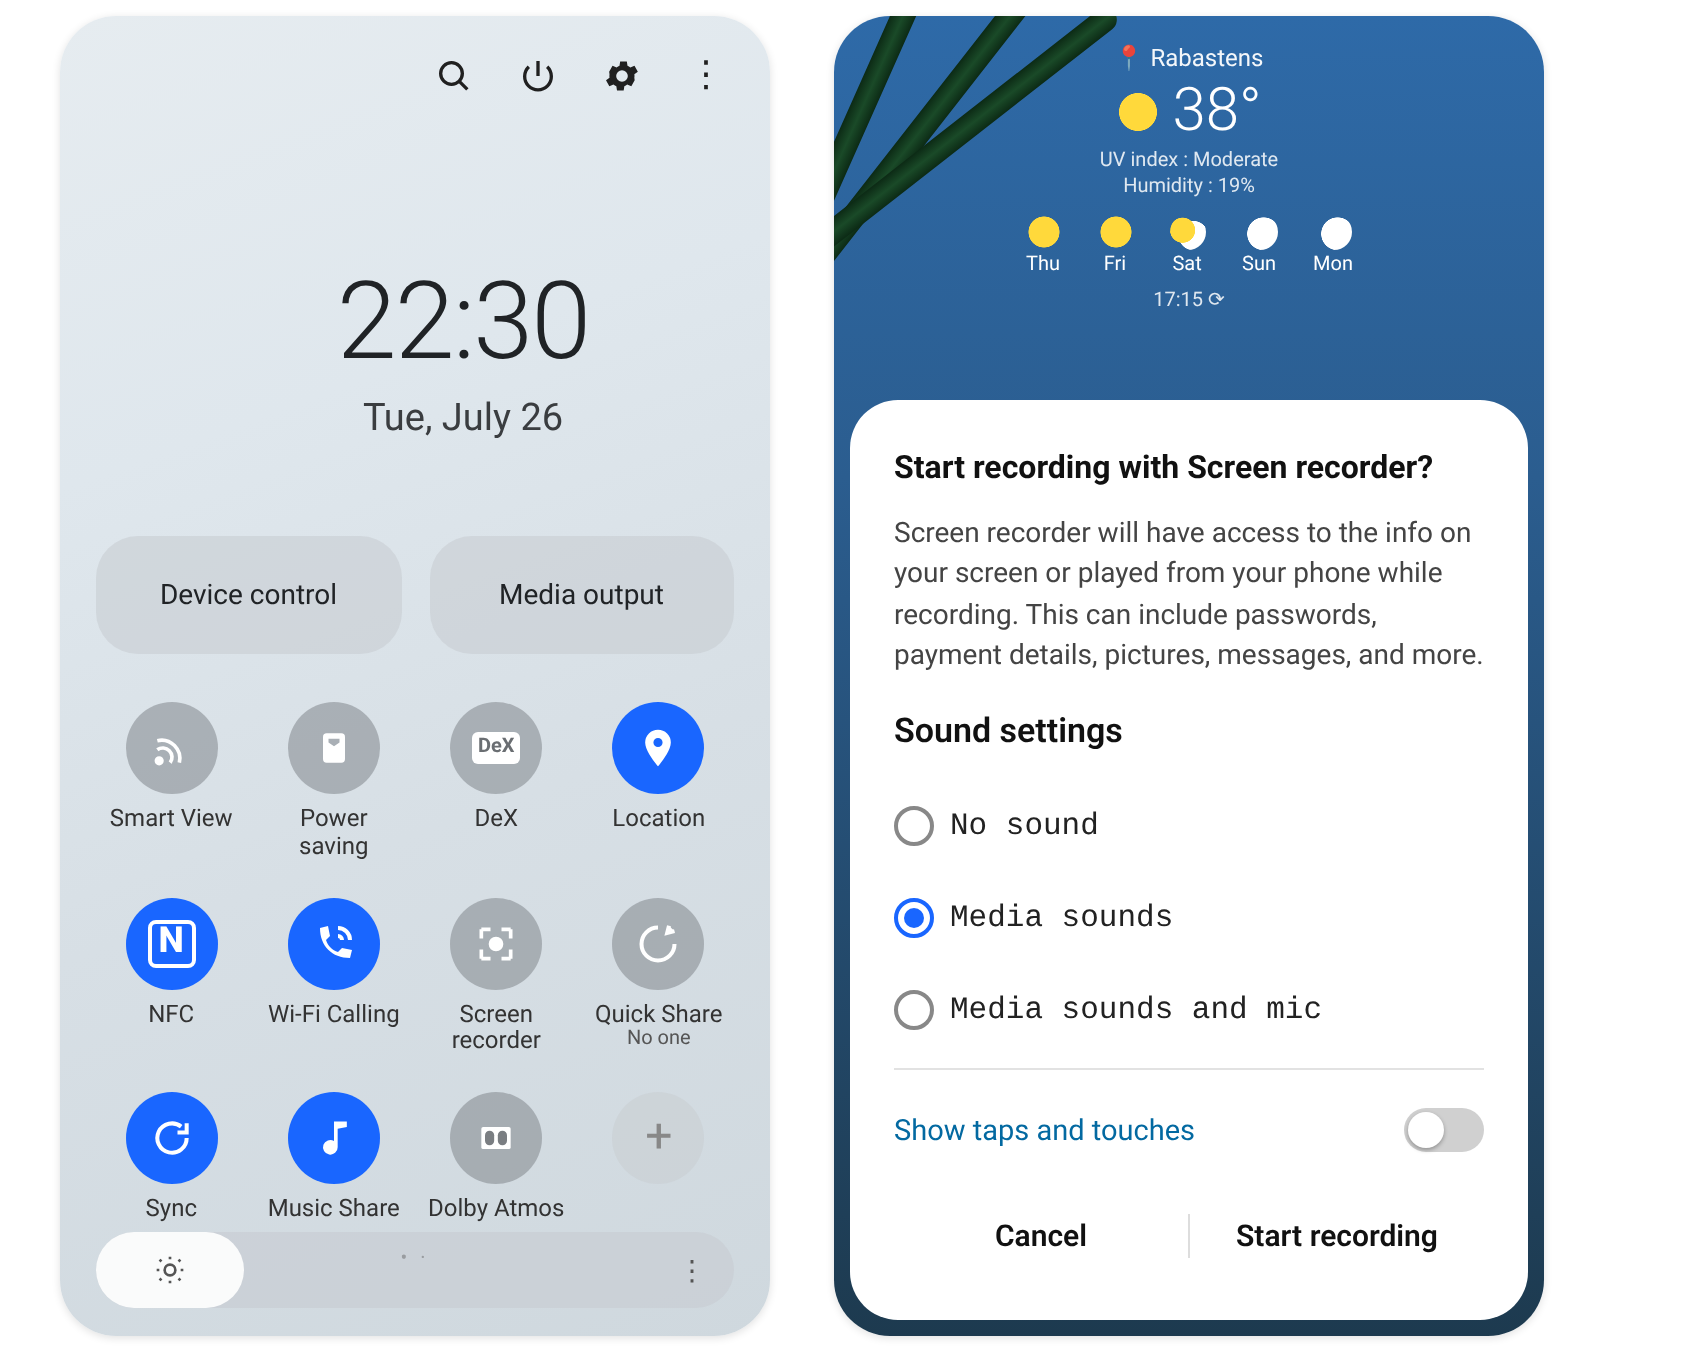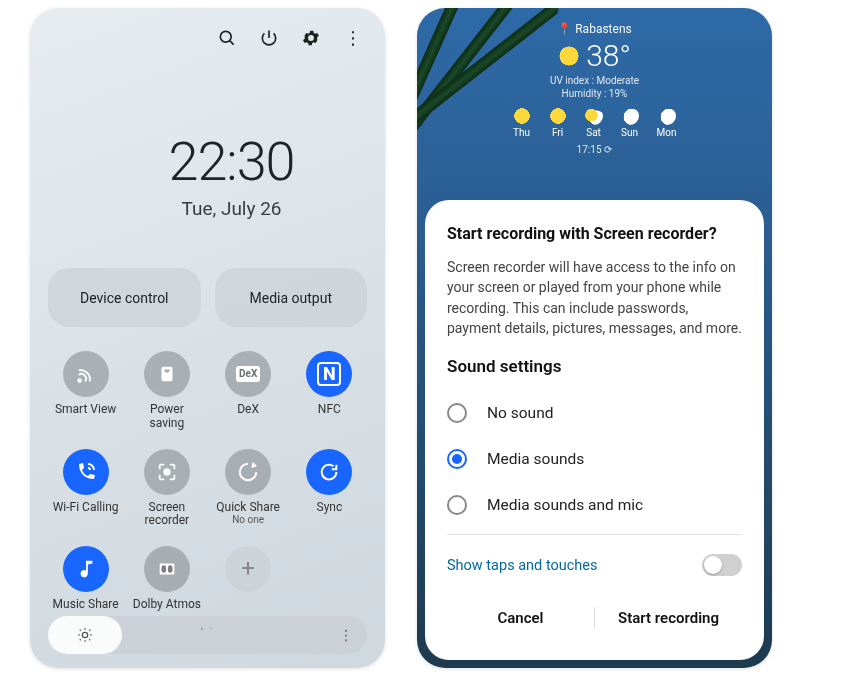--- a/index.html
+++ b/index.html
@@ -68,22 +68,22 @@
   .mix { background:radial-gradient(circle at 35% 45%,#ffd93b 40%,transparent 42%),
                radial-gradient(circle at 65% 60%,#fff 45%,transparent 47%);}
   .weather .sub { font-size:10px; opacity:.85; margin-top:2px;}
 
   .sheet { position:absolute; left:8px; right:8px; bottom:8px; top:192px;
            background:#fff; border-radius:24px; padding:24px 22px 16px;
            display:flex; flex-direction:column;}
   .sheet h1 { font-size:16px; font-weight:700; color:#111; margin-bottom:14px;}
   .sheet p  { font-size:14px; color:#444; line-height:1.45; margin-bottom:18px;}
   .sheet h2 { font-size:17px; font-weight:600; color:#111; margin-bottom:14px;}
-  .radio-row { display:flex; align-items:center; gap:20px; height:46px; font-size:15.5px;
-               color:#222;}
+  .radio-row { display:flex; align-items:center; gap:8px; height:46px; font-size:15.5px;
+               color:#222;font-family:Liberation Mono, monospace;}
   .radio { width:20px; height:20px; border-radius:50%; border:2px solid #888; position:relative;}
   .radio.sel { border-color:#1966ff;}
   .radio.sel::after{ content:""; position:absolute; inset:3px; border-radius:50%; background:#1966ff;}
   .hr { height:1px; background:#e2e2e2; margin:6px 0 10px;}
   .taps-row{ display:flex; align-items:center; justify-content:space-between; font-size:14.5px;
              color:#0369a1; height:40px;}
   .toggle { width:40px; height:22px; border-radius:11px; background:#d0d0d0; position:relative;}
   .toggle::after{content:""; position:absolute; width:18px; height:18px; border-radius:50%;
                  background:#fff; top:2px; left:2px; box-shadow:0 1px 2px rgba(0,0,0,.3);}
   .actions { display:flex; margin-top:14px;}
@@ -146,20 +146,28 @@
         <div>Power saving</div>
       </div>
       <div class="tile">
         <div class="circ off">
           <span style="font-size:10px;font-weight:700;background:#fff;color:#6a6e72;border-radius:3px;padding:2px 3px">DeX</span>
         </div>
         <div>DeX</div>
       </div>
       <div class="tile">
         <div class="circ on">
+          <svg viewBox="0 0 24 24" fill="currentColor" width="22" height="22">
+            <path d="M12 2a7 7 0 0 0-7 7c0 5 7 13 7 13s7-8 7-13a7 7 0 0 0-7-7zm0 9.5A2.5 2.5 0 1 1 12 6.5a2.5 2.5 0 0 1 0 5z"></path>
+          </svg>
+        </div>
+        <div>Location</div>
+      </div>
+      <div class="tile">
+        <div class="circ on">
           <span style="font-size:18px;font-weight:800;border:2.5px solid currentColor;border-radius:4px;width:24px;height:24px;display:flex;align-items:center;justify-content:center">N</span>
         </div>
         <div>NFC</div>
       </div>
       <div class="tile">
         <div class="circ on">
           <svg viewBox="0 0 24 24" fill="none" stroke="currentColor" stroke-width="2" width="24" height="24">
             <path d="M5 4c0 9 6 15 15 15l1-4-5-1-2 2c-3-1-5-3-6-6l2-2-1-5-4 1z" fill="currentColor" stroke="none"></path>
             <path d="M14 4a6 6 0 0 1 6 6M14 8a2 2 0 0 1 2 2"></path>
           </svg>

